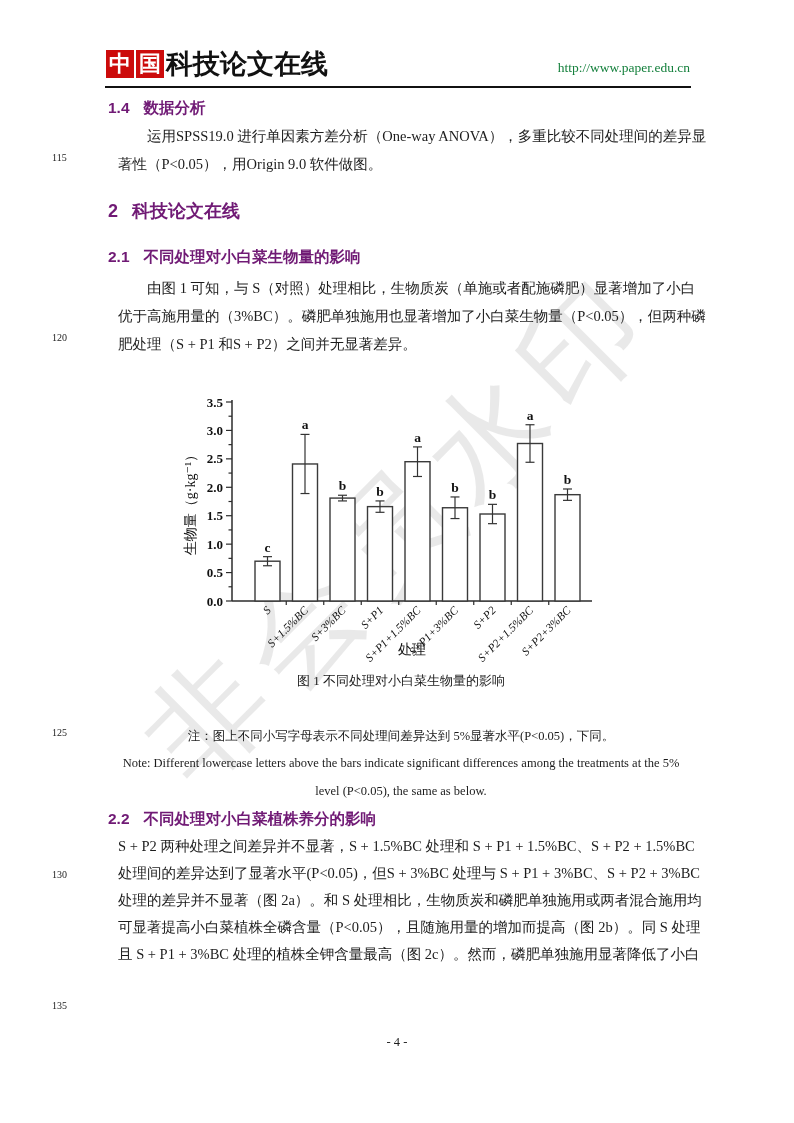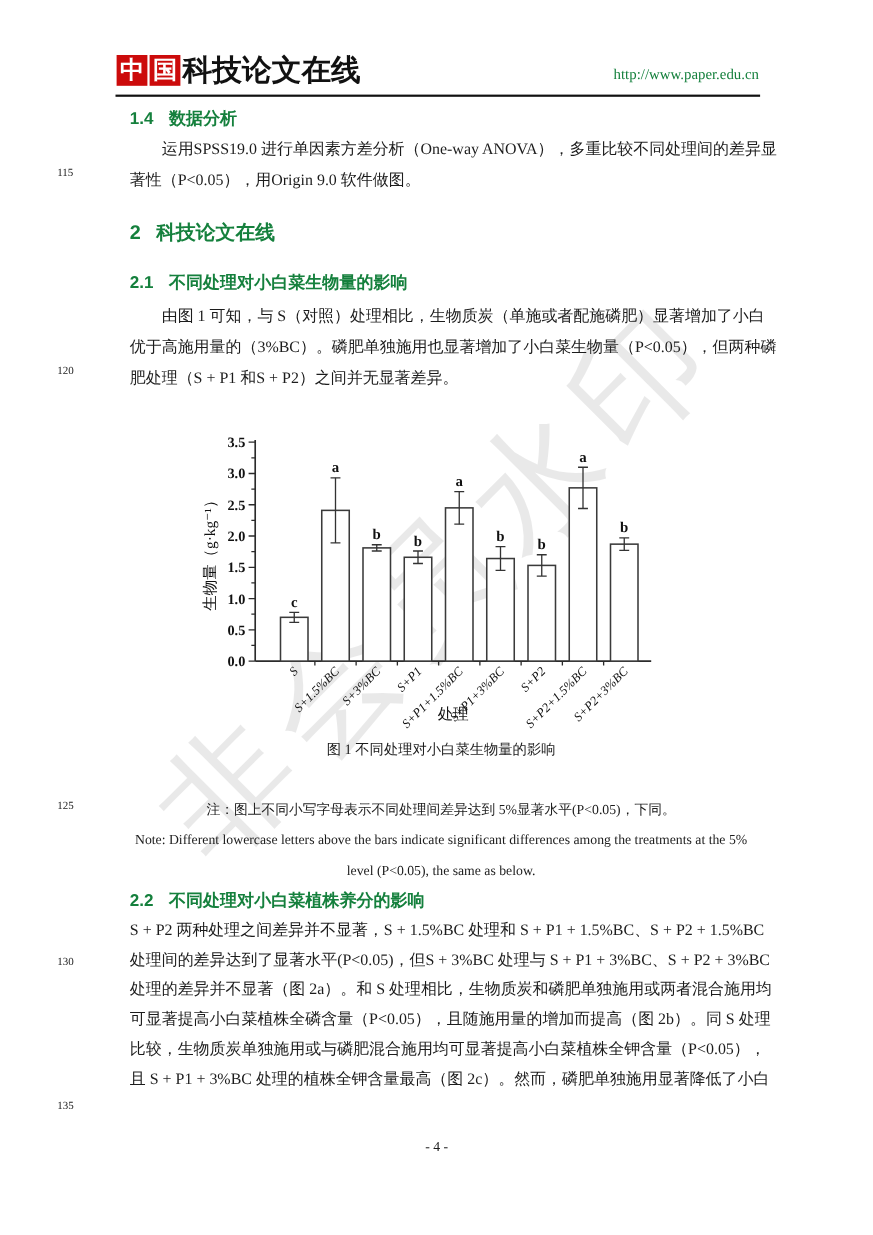--- a/index.html
+++ b/index.html
@@ -24,21 +24,21 @@
   }
   #logo-text{
     font-family:"Liberation Sans","DejaVu Sans",sans-serif;font-weight:bold;
     font-size:27px;letter-spacing:0px;color:#111;line-height:30px;
   }
   #header-url{left:490px;top:60px;width:200px;text-align:right;font-size:13.5px;}
   #header-rule{left:105px;top:86px;width:586px;height:2px;background:#111;}
   
   .line-no{width:40px;text-align:left;font-size:10px;color:#222;}
   
-  .hd{left:118px;width:560px;font-family:"Liberation Sans","DejaVu Sans",sans-serif;font-weight:bold;color:#15803d;}
+  .hd{left:108px;width:560px;font-family:"Liberation Sans","DejaVu Sans",sans-serif;font-weight:bold;color:#701a75;}
   .hd .hd-num{margin-right:14px;}
   .hd2{font-size:15.5px;}
   .hd1{font-size:18px;}
   
   .para{left:118px;width:560px;}
   .bline{height:28px;line-height:28px;font-size:14.5px;white-space:nowrap;}
   .bline7{height:27px;line-height:27px;}
   .indent{text-indent:2em;}
   
   .cap{left:4px;width:794px;text-align:center;}
@@ -191,19 +191,18 @@
   <div class="z cap cap-en" style="top:784px;">level (P&lt;0.05), the same as below.</div>
 
   <div class="z hd hd2" style="top:809px;">
     <span class="hd-num">2.2</span><span>不同处理对小白菜植株养分的影响</span>
   </div>
   <div class="z para" style="top:833px;">
     <div class="bline bline7">S + P2 两种处理之间差异并不显著，S + 1.5%BC 处理和 S + P1 + 1.5%BC、S + P2 + 1.5%BC</div>
     <div class="bline bline7">处理间的差异达到了显著水平(P&lt;0.05)，但S + 3%BC 处理与 S + P1 + 3%BC、S + P2 + 3%BC</div>
     <div class="bline bline7">处理的差异并不显著（图 2a）。和 S 处理相比，生物质炭和磷肥单独施用或两者混合施用均</div>
     <div class="bline bline7">可显著提高小白菜植株全磷含量（P&lt;0.05），且随施用量的增加而提高（图 2b）。同 S 处理</div>
-    <div class="bline bline7">比较，生物质炭单独施用或与磷肥混合施用均可显著提高小白菜植株全钾含量（P&lt;0.05），</div>
     <div class="bline bline7">且 S + P1 + 3%BC 处理的植株全钾含量最高（图 2c）。然而，磷肥单独施用显著降低了小白</div>
   </div>
 
   <div id="footer" class="z">- 4 -</div>
 
 </div>
 
 </body></html>

